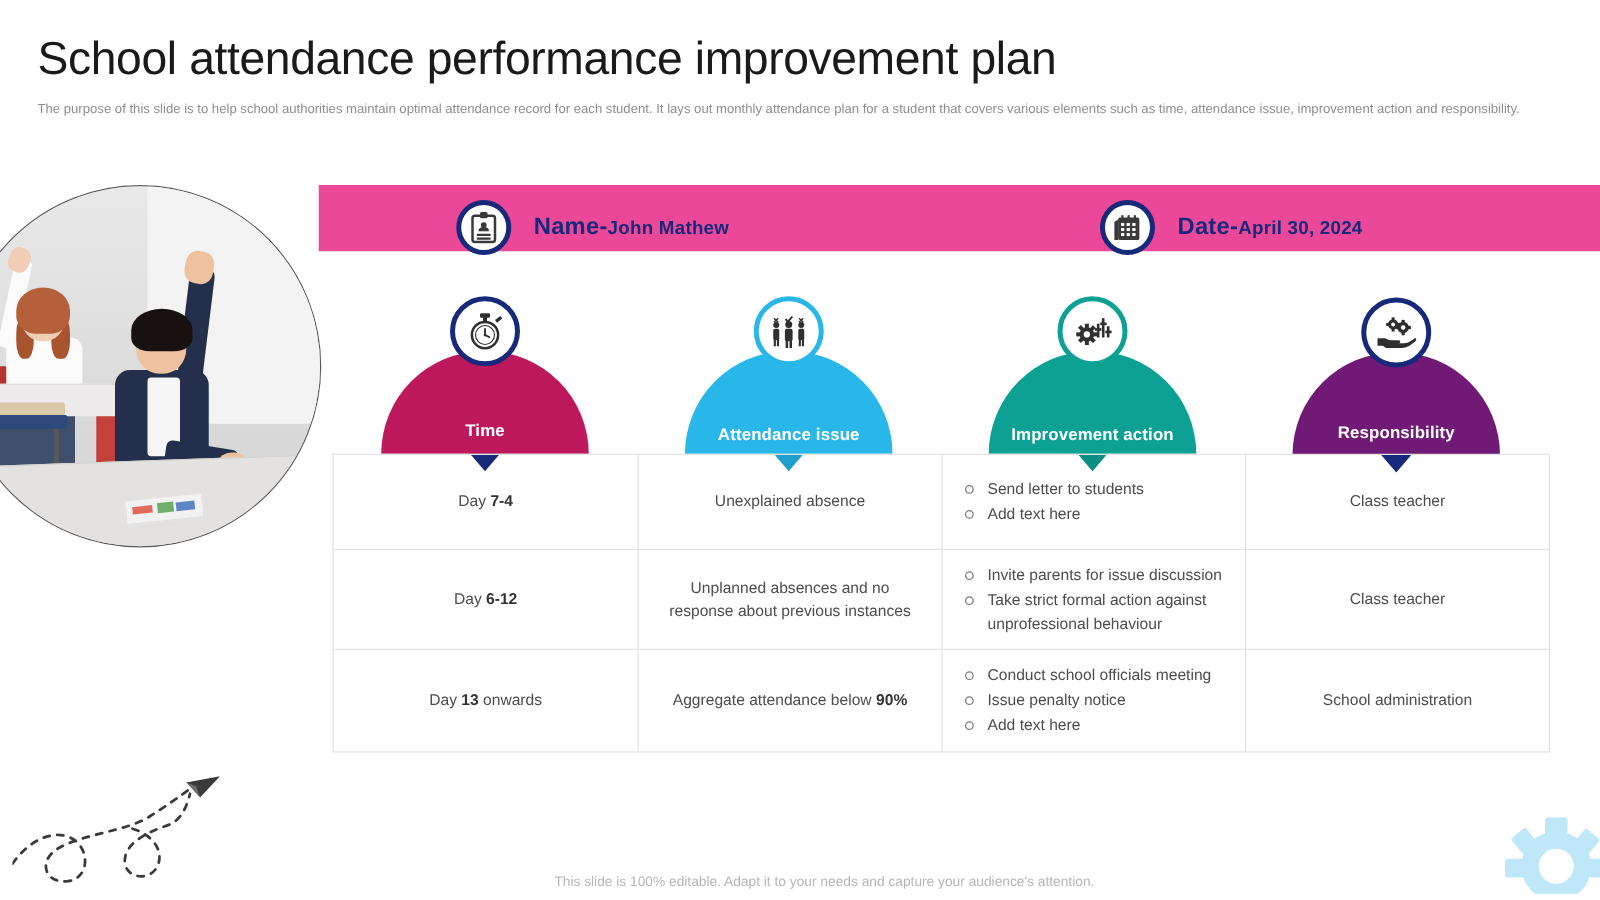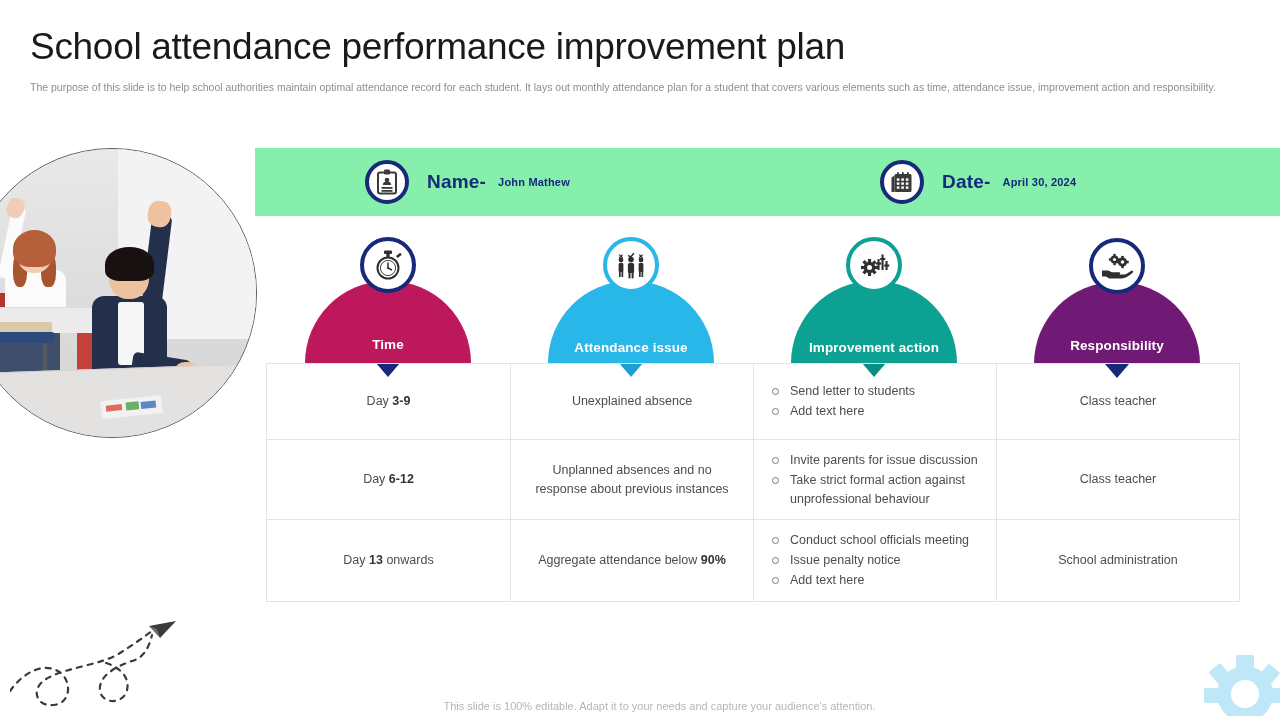--- a/index.html
+++ b/index.html
@@ -18,39 +18,39 @@
     color: #1a1a1a; white-space: nowrap;
   }
   .subtitle {
     position: absolute; left: 30px; top: 80px; width: 1225px;
     font-size: 10.5px; line-height: 1.45; color: #8e8e8e;
   }
 
   
   .info-band {
     position: absolute; left: 255px; top: 148px;
-    width: 1025px; height: 68px;
-    background: #86efac;
+    width: 1025px; height: 53px;
+    background: #ec4899;
   }
   .info-item { position: absolute; display: flex; align-items: center; }
   .info-name { left: 110px; top: 12px; }
   .info-date { left: 625px; top: 12px; }
   .ring {
     width: 44px; height: 44px; border-radius: 50%;
     border: 4px solid #16297a; background: #fff;
     display: flex; align-items: center; justify-content: center;
     flex: 0 0 auto;
   }
   .info-label {
     font-size: 19px; font-weight: 700; color: #16297a;
     margin-left: 18px; letter-spacing: 0.2px;
   }
   .info-value {
-    font-size: 11px; font-weight: 700; color: #16297a;
-    margin-left: 12px; letter-spacing: 0.2px;
+    font-size: 15px; font-weight: 700; color: #16297a;
+    letter-spacing: 0.2px;
   }
 
   
   .photo-wrap {
     position: absolute; left: -33px; top: 148px;
     width: 290px; height: 290px; border-radius: 50%;
     border: 1.5px solid #5c5c5c; overflow: hidden;
     background: #d8d8d8;
   }
   .photo { position: absolute; inset: 0; }
@@ -327,21 +327,21 @@
       <col style="width:244px">
         <col style="width:243px">
         <col style="width:243px">
         <col style="width:243px">
     </colgroup>
     <tbody>
 
 
       <tr style="height:76px">
         <td class="c-center">
-          <span>Day </span><span class="bold">3-9</span><span></span>
+          <span>Day </span><span class="bold">7-4</span><span></span>
         </td>
         <td class="c-center">
           <span>Unexplained absence</span><span class="bold"></span>
         </td>
         <td>
           <ul class="bullets">
             <li>Send letter to students</li>
             <li>Add text here</li>
           </ul>
         </td>

